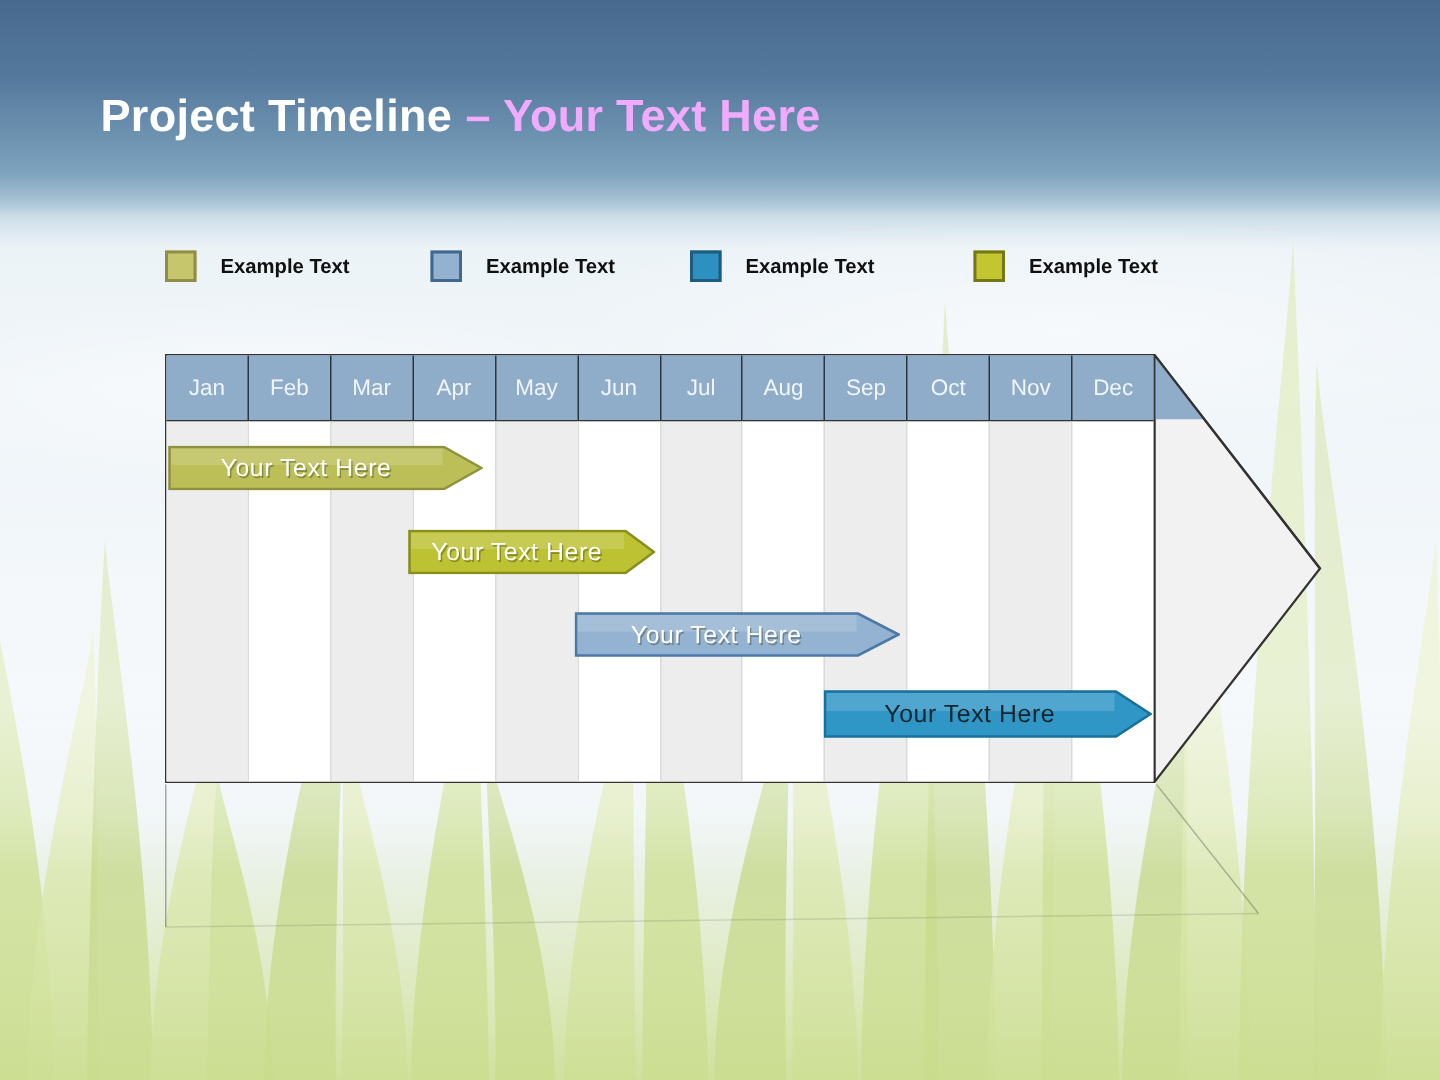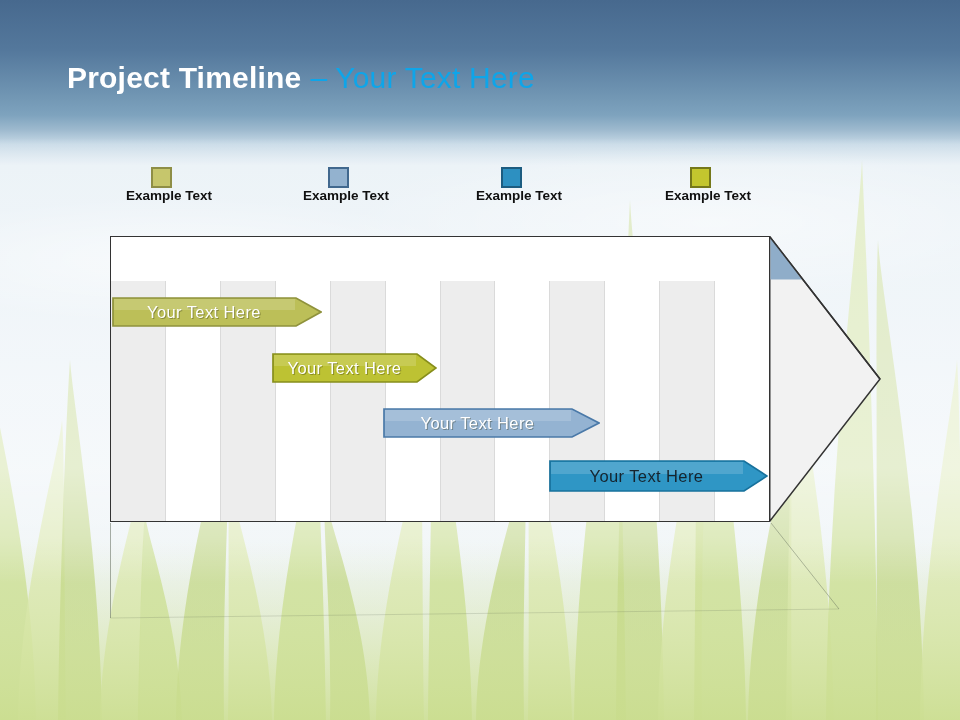--- a/index.html
+++ b/index.html
@@ -27,24 +27,24 @@
       rgba(255,255,255,0) 0px, rgba(255,255,255,.45) 28px,
       rgba(255,255,255,.52) 330px, rgba(255,255,255,.28) 400px,
       rgba(255,255,255,0) 446px);
   }
   
   .title{
     position:absolute; left:67px; top:60px; font-size:30px; line-height:36px;
     color:#ffffff; letter-spacing:.2px; white-space:nowrap;
   }
   .title .t-bold{font-weight:700;text-align:right;}
-  .title .t-rest{font-weight:400; margin-left:9px; color:#0ea5e9;}
+  .title .t-rest{font-weight:700; margin-left:9px; color:#f0abfc;}
   
   .legend{position:absolute; inset:0; pointer-events:none;}
-  .legend-item{position:absolute; top:167px; display:flex; align-items:center; pointer-events:auto;flex-direction:column;}
+  .legend-item{position:absolute; top:167px; display:flex; align-items:center; pointer-events:auto;}
   .legend-swatch{width:21px; height:21px; border:2px solid #000; box-sizing:border-box;}
   .legend-label{margin-left:16px; font-size:13.5px; font-weight:700; color:#101010; white-space:nowrap;}
   
   .chart{
     position:absolute; left:110px; top:236px; width:660px; height:286px;
     border:1px solid #333; box-sizing:border-box; background:#fff;
   }
   .chart-header{
     display:flex; height:44px; background:#8fadc9; border-bottom:1px solid #333; box-sizing:border-box;
   }
@@ -127,20 +127,34 @@
         <div class="legend-swatch" style="background: rgb(45, 144, 193); border-color: rgb(28, 92, 128);"></div>
         <div class="legend-label">Example Text</div>
       </div>
       <div class="legend-item" style="left: 649px;">
         <div class="legend-swatch" style="background: rgb(195, 198, 46); border-color: rgb(117, 120, 26);"></div>
         <div class="legend-label">Example Text</div>
       </div>
     </div>
 
   <div class="chart">
+    <div class="chart-header" id="monthRow">
+        <div class="m-cell">Jan</div>
+        <div class="m-cell">Feb</div>
+        <div class="m-cell">Mar</div>
+        <div class="m-cell">Apr</div>
+        <div class="m-cell">May</div>
+        <div class="m-cell">Jun</div>
+        <div class="m-cell">Jul</div>
+        <div class="m-cell">Aug</div>
+        <div class="m-cell">Sep</div>
+        <div class="m-cell">Oct</div>
+        <div class="m-cell">Nov</div>
+        <div class="m-cell">Dec</div>
+      </div>
     <div class="chart-body" id="bodyCols">
         <div class="b-col" style="background: rgb(237, 237, 237);"></div>
         <div class="b-col" style="background: rgb(255, 255, 255);"></div>
         <div class="b-col" style="background: rgb(237, 237, 237);"></div>
         <div class="b-col" style="background: rgb(255, 255, 255);"></div>
         <div class="b-col" style="background: rgb(237, 237, 237);"></div>
         <div class="b-col" style="background: rgb(255, 255, 255);"></div>
         <div class="b-col" style="background: rgb(237, 237, 237);"></div>
         <div class="b-col" style="background: rgb(255, 255, 255);"></div>
         <div class="b-col" style="background: rgb(237, 237, 237);"></div>

